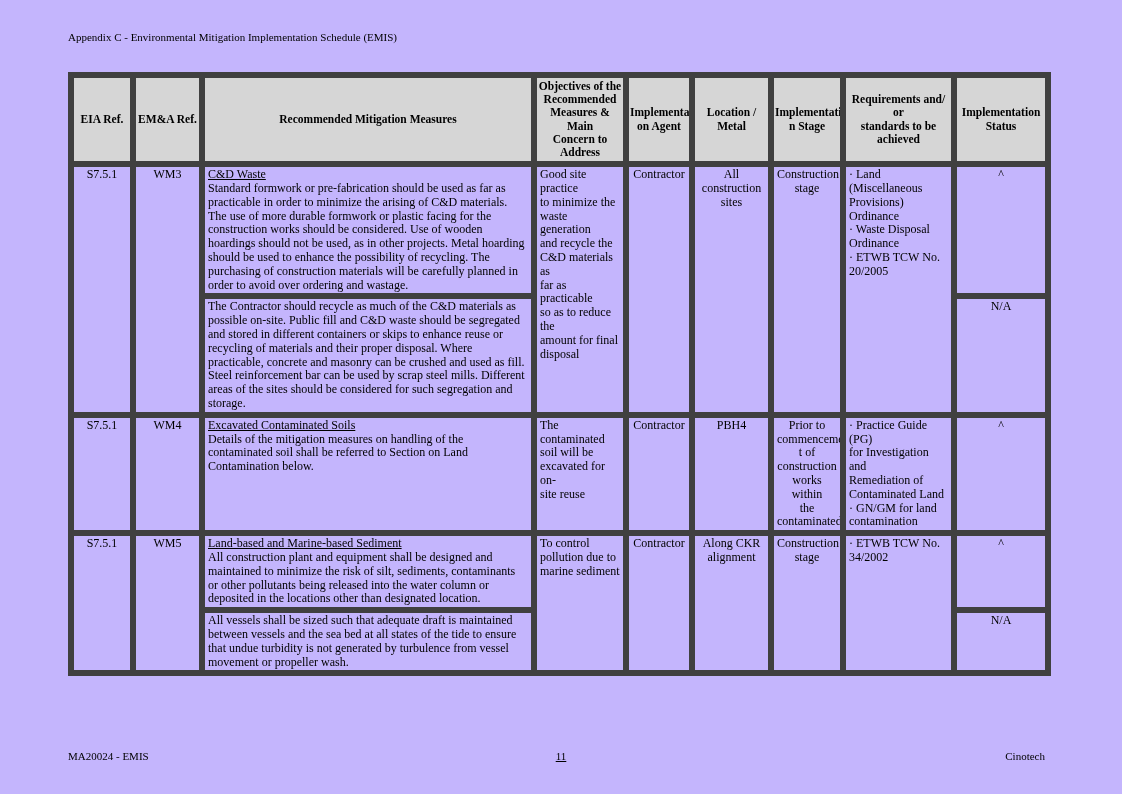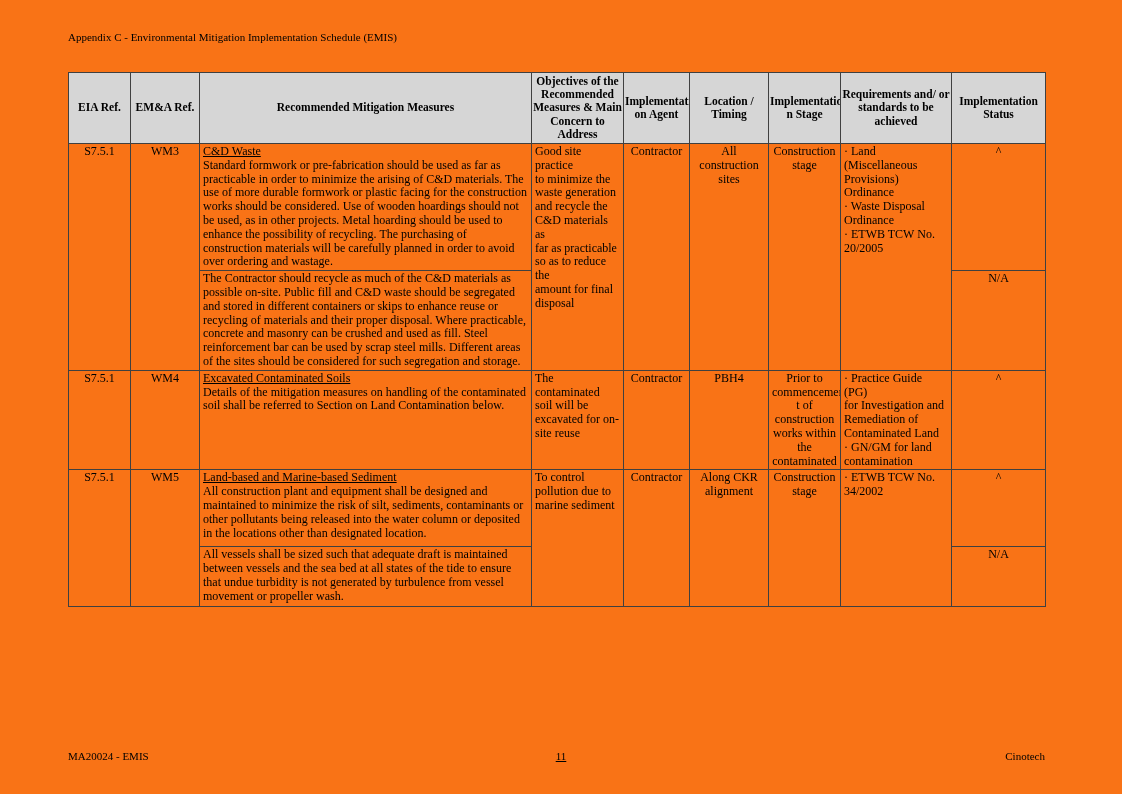--- a/index.html
+++ b/index.html
@@ -1,42 +1,42 @@
 <!DOCTYPE html>
 <html><head>
 <meta charset="utf-8">
 <style>
   * { box-sizing: border-box; }
   html,body { margin:0; padding:0; background:#ffffff; }
   .page {
     position: relative;
     width: 1122px;
     height: 794px;
-    background: #f97316;
+    background: #c4b5fd;
     font-family: "Liberation Serif", "DejaVu Serif", serif;
     color: #000000;
     overflow: hidden;
     padding-left: 46px;
   }
   .doc-title {
     position: absolute;
     left: 68px;
     top: 31px;
     font-size: 11px;
   }
   table.emis {
     position: absolute;
     left: 68px;
     top: 72px;
     width: 977px;
     border-collapse: collapse;
     table-layout: fixed;
   }
   .emis th, .emis td {
-    border: 1px solid #404040;
+    border: 6px solid #404040;
     vertical-align: top;
     white-space: pre-line;
     padding: 1px 3px;
     font-size: 12px;
     line-height: 13.8px;
     overflow: hidden;
   }
   .emis th {
     background: #d6d6d6;
     font-weight: bold;
@@ -78,21 +78,21 @@
         <th>EM&amp;A Ref.</th>
         <th>Recommended Mitigation Measures</th>
         <th>Objectives of the
 Recommended
 Measures &amp; Main
 Concern to
 Address</th>
         <th>Implementati
 on Agent</th>
         <th>Location /
-Timing</th>
+Metal</th>
         <th>Implementatio
 n Stage</th>
         <th>Requirements and/ or
 standards to be
 achieved</th>
         <th>Implementation
 Status</th>
       </tr>
     </thead>
     <tbody>

